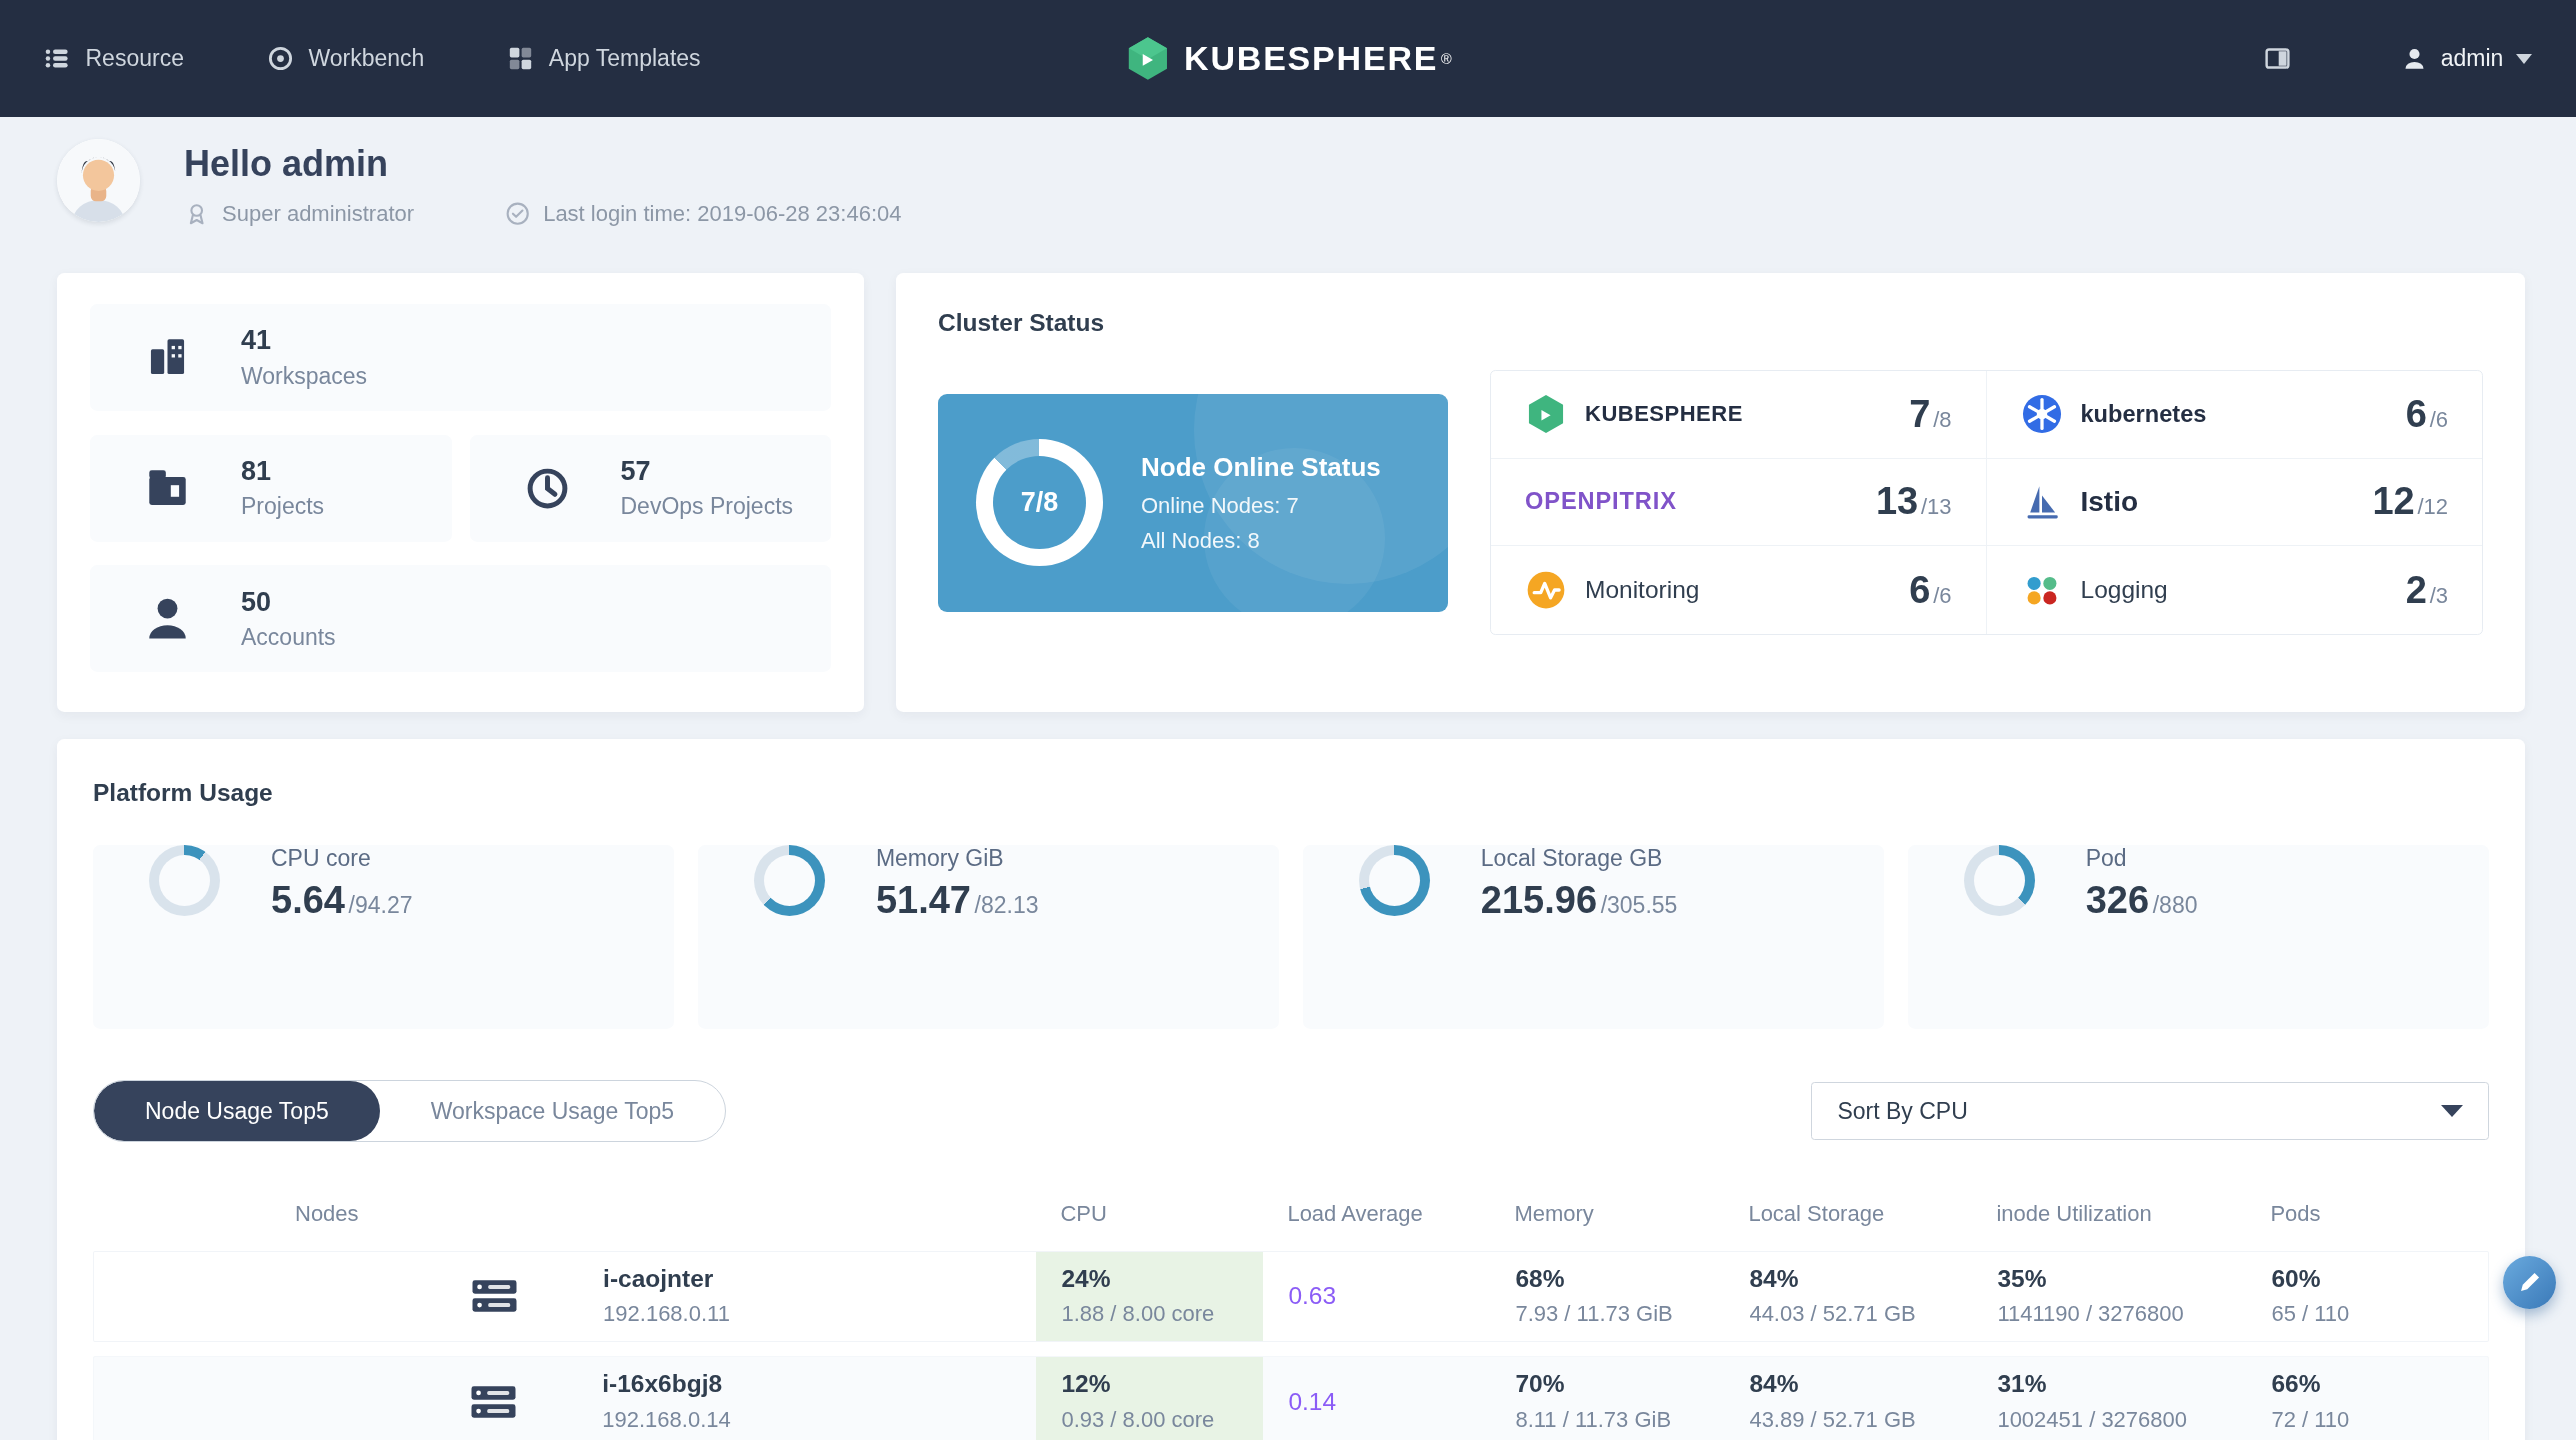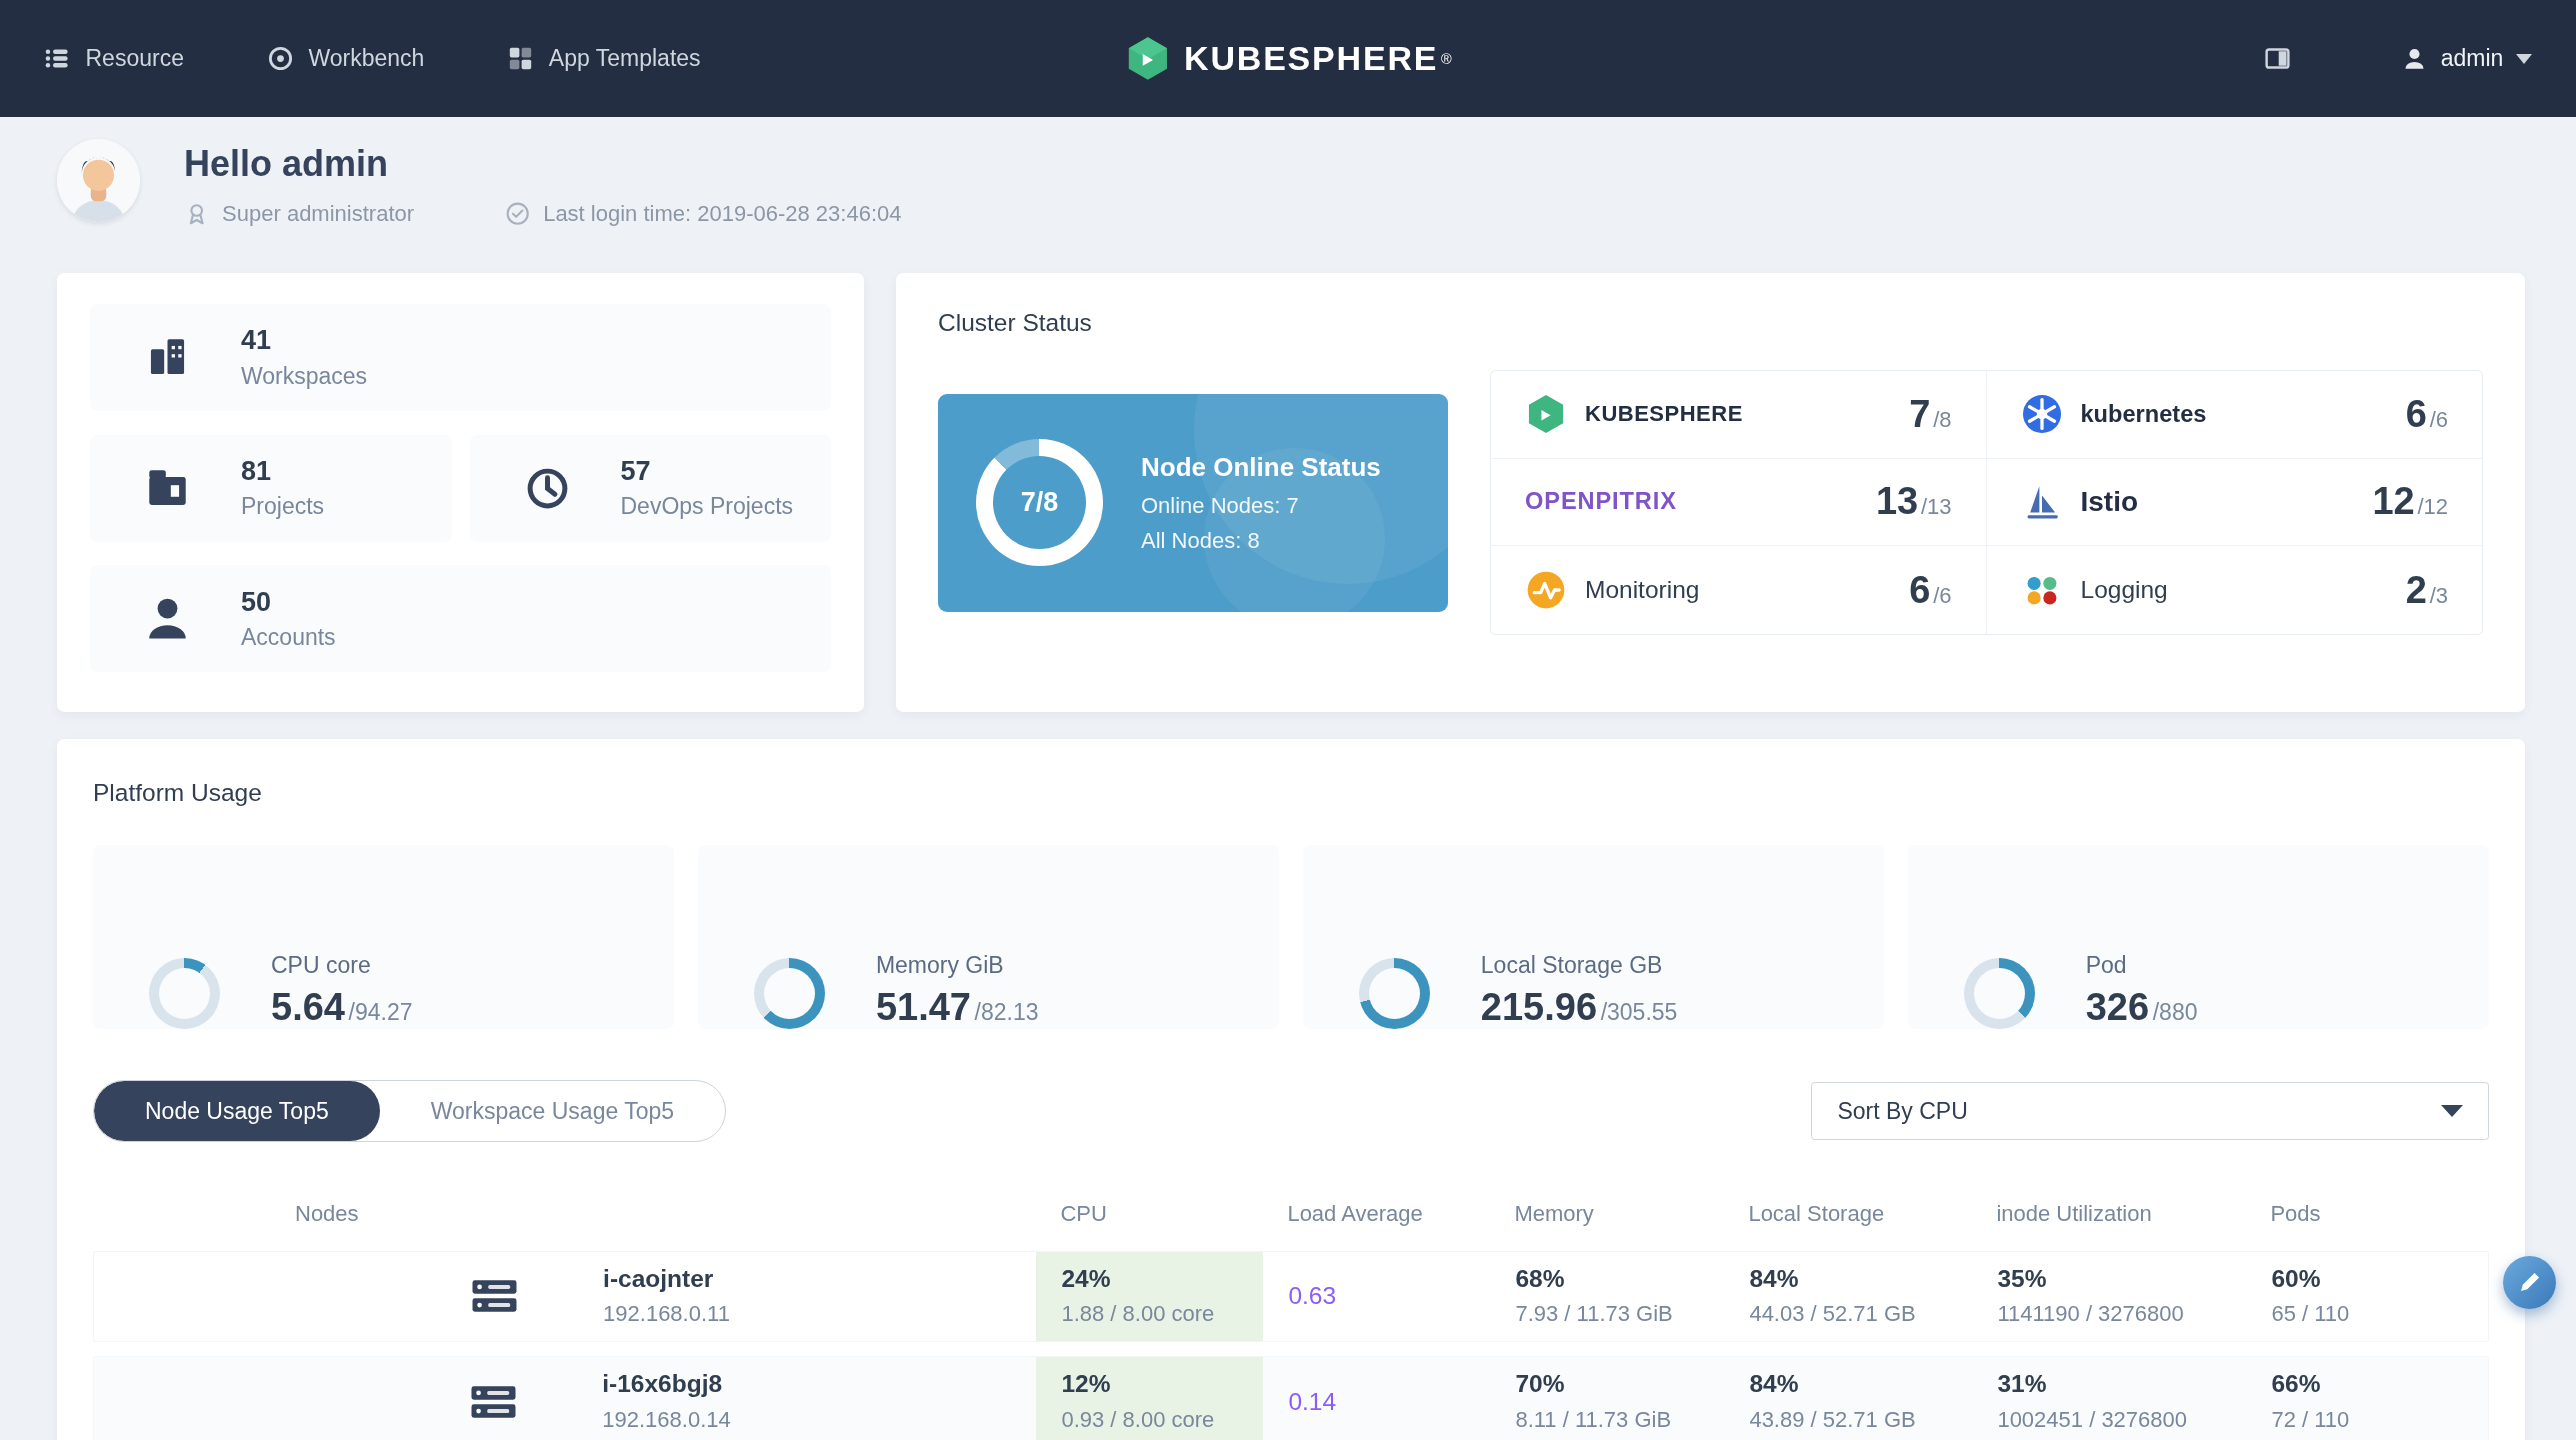--- a/index.html
+++ b/index.html
@@ -45,21 +45,21 @@
   .stat-row { display:flex; gap:18px; }
   .stat-row .stat-panel { flex:1; }
   .stat-panel { height:107px; background:#f9fbfd; border-radius:7.3px; display:flex; align-items:center; cursor:pointer; }
   .stat-panel .s-icon { margin-left:51px; width:53px; height:53px; flex:none; }
   .stat-panel .s-icon svg { width:100%; height:100%; fill:#36435c; }
   .stat-panel .s-text { margin-left:47px; }
   .sv { font-size:27px; font-weight:700; color:#303e4f; }
   .sl { font-size:23px; color:#79879c; margin-top:6.3px; }
 
   .cluster-card { flex:1; height:439px; padding:36px 42px; }
-  .card-title { font-size:24.5px; font-weight:400; color:#303e4f; }
+  .card-title { font-size:24.5px; font-weight:700; color:#303e4f; }
   .cluster-body { display:flex; align-items:center; margin-top:33px; gap:42px; }
   .node-panel { width:510px; height:218px; border-radius:9px; background:#4c9dca; position:relative; overflow:hidden; display:flex; align-items:center; padding:0 38px; flex:none; }
   .node-panel::before { content:""; position:absolute; width:308px; height:308px; border-radius:50%; background:rgba(255,255,255,.07); right:-54px; top:-118px; }
   .node-panel::after { content:""; position:absolute; width:181px; height:181px; border-radius:50%; background:rgba(255,255,255,.06); right:63px; top:54px; }
   .donut { border-radius:50%; position:relative; flex:none; }
   .donut .hole { position:absolute; border-radius:50%; }
   .donut-cluster { width:127px; height:127px; z-index:1; }
   .donut-cluster .hole { inset:17px; background:#4c9dca; }
   .donut-label { position:absolute; inset:0; display:flex; align-items:center; justify-content:center; color:#fff; font-size:27px; font-weight:700; z-index:2; }
   .node-info { margin-left:38px; z-index:1; }
@@ -78,21 +78,21 @@
   .c-name.op { color:#8053c9; letter-spacing:0.9px; font-size:23.6px; }
   .c-name.istio { font-size:28px; }
   .c-name.plain { font-weight:400; color:#303e4f; font-size:24.5px; }
   .c-num { margin-left:auto; display:flex; align-items:baseline; }
   .c-num b { font-size:38px; font-weight:700; color:#303e4f; }
   .c-num i { font-style:normal; font-size:22px; color:#79879c; margin-left:2.7px; }
 
   
   .resource-card { margin-top:27px; height:816px; padding:40px 36px; }
   .gauges { display:flex; gap:23.6px; margin-top:38px; }
-  .gauge-panel { flex:1; height:184px; background:#f9fbfd; border-radius:7.3px; display:flex; align-items:flex-end; }
+  .gauge-panel { flex:1; height:184px; background:#f9fbfd; border-radius:7.3px; display:flex; align-items:flex-start; }
   .gauge-donut { width:71px; height:71px; margin-left:56px; }
   .gauge-donut .hole { inset:10px; background:#f9fbfd; }
   .g-info { margin-left:51px; }
   .g-label { font-size:23px; color:#5b6b84; }
   .g-value { margin-top:7.3px; display:flex; align-items:baseline; }
   .g-value b { font-size:38px; font-weight:700; color:#303e4f; }
   .g-value i { font-style:normal; font-size:23px; color:#79879c; margin-left:3.6px; }
 
   .tabs-row { display:flex; align-items:center; justify-content:space-between; margin-top:51px; }
   .tab-group { display:inline-flex; align-items:center; border:0.9px solid #ccd4dd; border-radius:31px; background:#fff; height:62px; overflow:hidden; }

